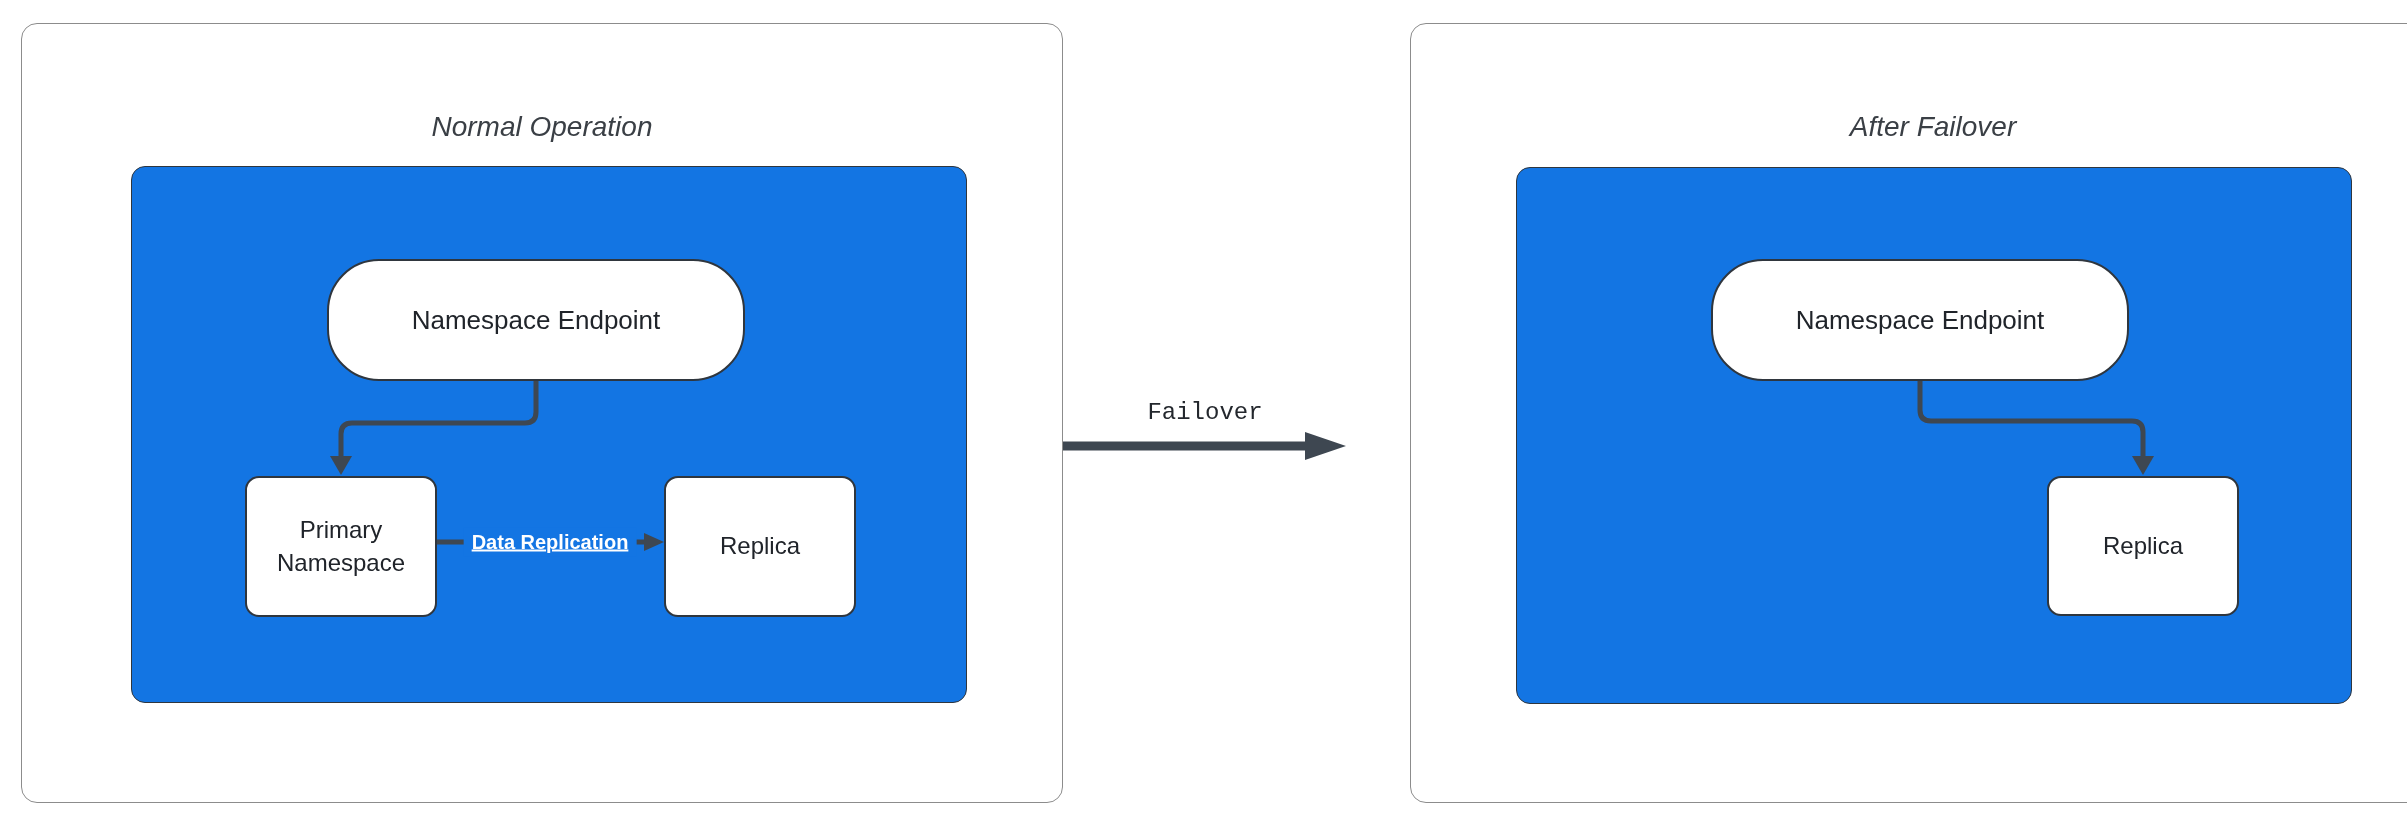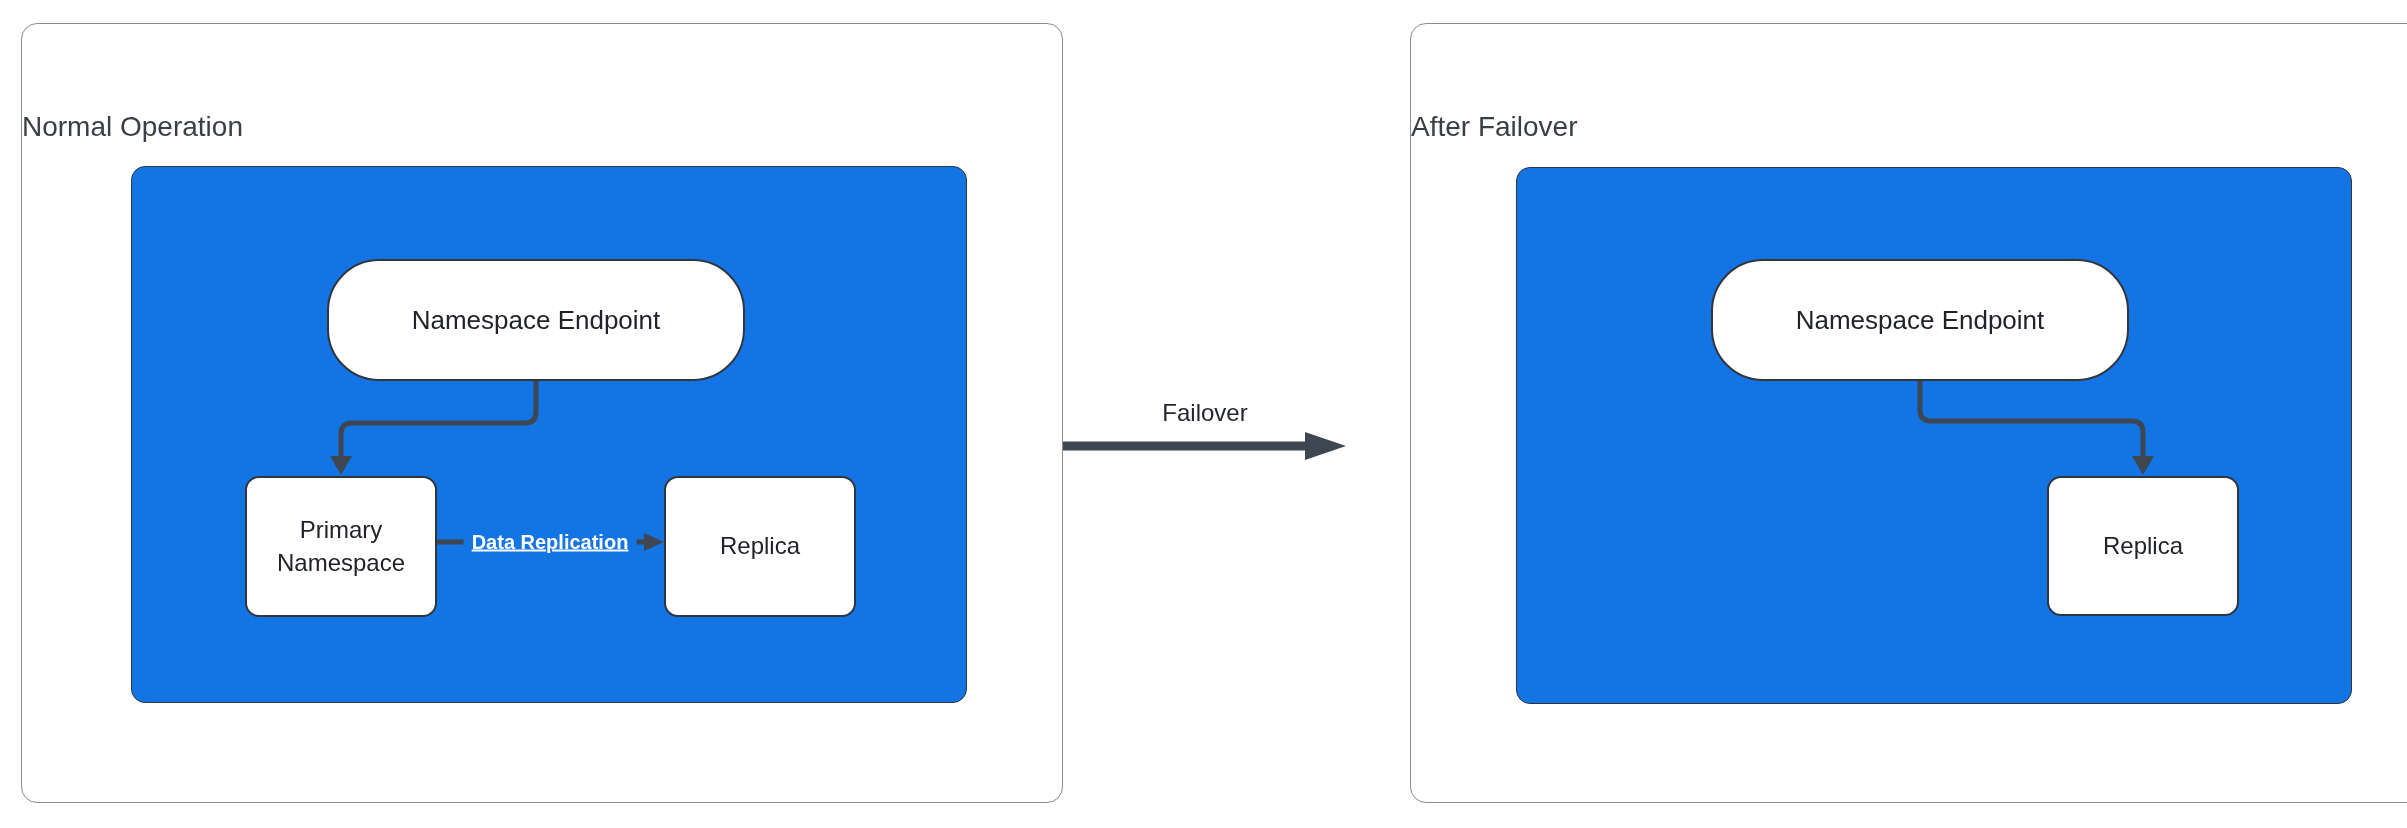--- a/index.html
+++ b/index.html
@@ -26,22 +26,22 @@
     position:absolute;top:23px;height:780px;
     background:#ffffff;
     border:1.5px solid var(--panel-border);
     border-radius:16px;
   }
   .panel.left{left:21px;width:1042px;}
   .panel.right{left:1374px;width:1046px;margin-left:36px;}
 
   .panel-title{
     position:absolute;top:88px;left:0;right:0;
-    text-align:left;
-    font-size:28px;line-height:30px;
+    text-align:center;
+    font-size:28px;font-style:italic;line-height:30px;
     color:var(--title-text);
   }
 
   .cluster{
     position:absolute;
     background:var(--container-fill);
     border:1.5px solid var(--node-border);
     border-radius:14px;
     width:836px;height:537px;
   }
@@ -81,21 +81,21 @@
   .edge-label{
     position:absolute;left:418px;top:375px;
     transform:translate(-50%,-50%);
     background:var(--container-fill);
     color:var(--replication-text);
     font-size:20px;font-weight:bold;
     padding:3px 8px;white-space:nowrap;text-decoration:underline;
   }
 
   .failover{
-    position:absolute;left:1063px;top:398px;width:284px;height:70px;
+    position:absolute;left:1063px;top:398px;width:284px;height:70px;font-family:Liberation Mono, monospace;
   }
   .failover-label{
     position:absolute;left:0;right:0;top:0;text-align:center;
     font-size:24px;line-height:30px;color:#23272D;
   }
   .failover svg{position:absolute;left:0;top:30px;}
 </style>
 </head>
 <body>
 

